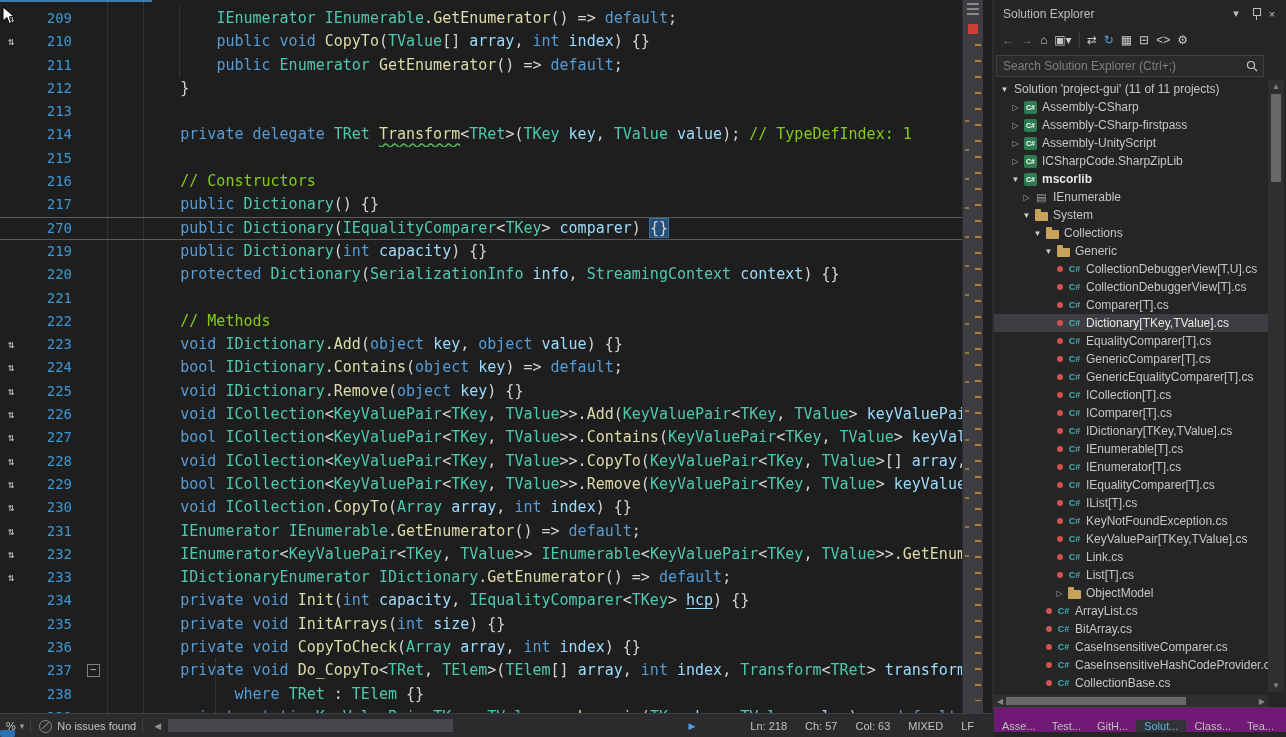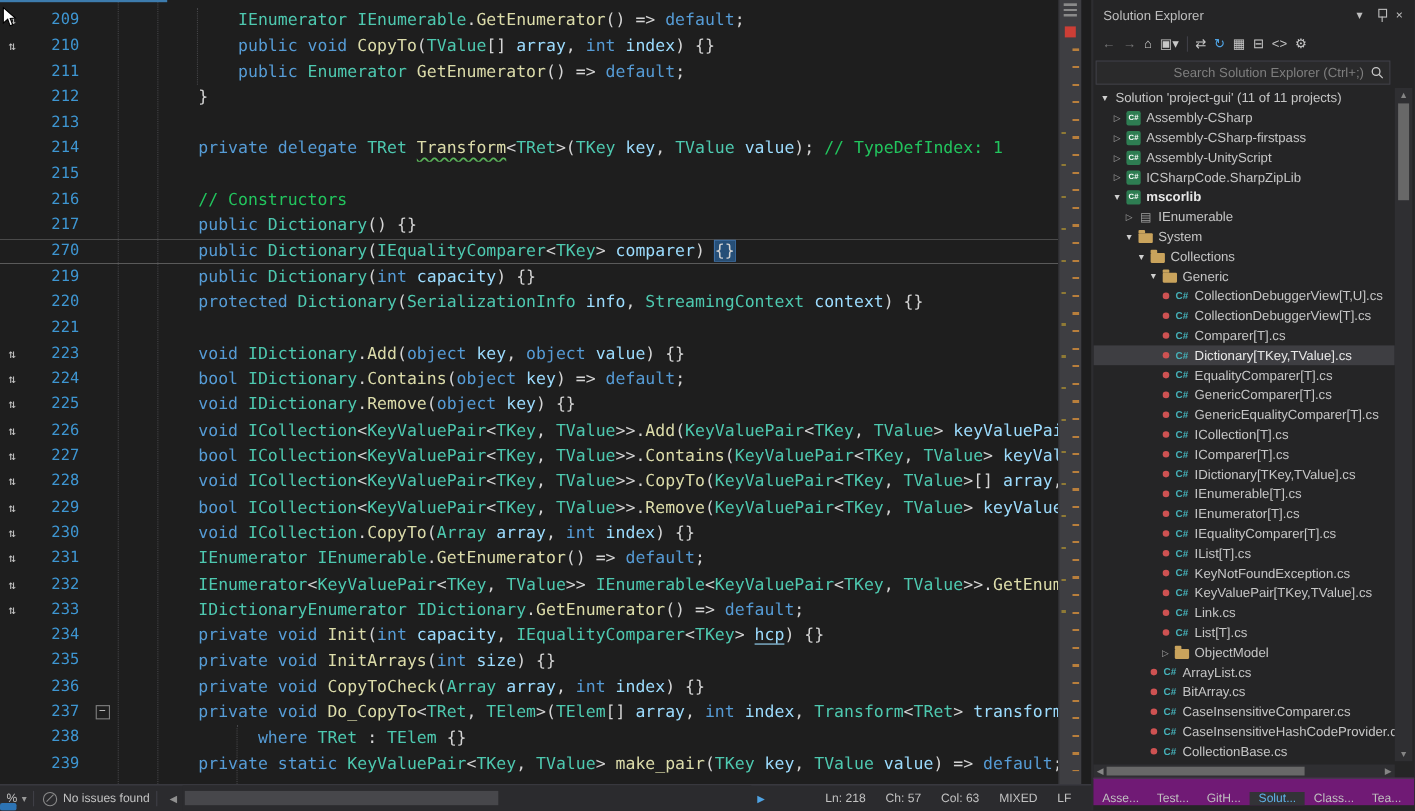--- a/index.html
+++ b/index.html
@@ -9,21 +9,21 @@
   #editor{position:absolute;left:0;top:0;width:992px;height:713px;background:#1E1E1E;overflow:hidden;}
   #rows{position:relative;z-index:1;padding-top:7px;width:962px;}
   .crow{display:flex;height:23.3px;align-items:center;font-family:"DejaVu Sans Mono",monospace;font-size:15px;line-height:23.3px;}
   .crow.cur{box-shadow:inset 0 1px 0 #5a5a5a, inset 0 -1px 0 #5a5a5a;}
   .gl{width:22px;flex:0 0 22px;text-align:center;font-size:11px;color:#C8C8C8;}
   .lnn{width:50px;flex:0 0 50px;text-align:right;padding-right:8px;color:#3E96D2;font-size:14px;}
   .foldc{width:26px;flex:0 0 26px;position:relative;}
   .foldbox{display:block;width:11px;height:11px;margin:0 auto;border:1px solid #808080;color:#C8C8C8;font-size:10px;line-height:10px;text-align:center;background:#1E1E1E;}
   .codeln{flex:1;white-space:pre;overflow:hidden;padding-left:2px;}
   .codeln .k{color:#569CD6}.codeln .t{color:#4EC9B0}.codeln .m{color:#DCDCAA}
-  .codeln .p{color:#9CDCFE}.codeln .o{color:#D4D4D4}.codeln .c{color:#22c55e}.codeln .d{color:#DCDCDC}
+  .codeln .p{color:#9CDCFE}.codeln .o{color:#D4D4D4}.codeln .c{color:#84cc16}.codeln .d{color:#DCDCDC}
   .codeln .sq{text-decoration:underline wavy #5BB75B;text-underline-offset:3px;}
   .codeln .u{text-decoration:underline solid #9CDCFE;text-underline-offset:3px;}
   .codeln .sel{background:#264F78;outline:1px solid #3B6EA5;}
   .guide{position:absolute;z-index:0;width:0;border-left:1px dotted #454548;}
 
   
   #edscroll{position:absolute;left:962px;top:0;width:20px;height:713px;background:#3E3E42;border-left:1px solid #2D2D30;z-index:2;}
   #edscroll .grip{position:absolute;top:3px;left:4px;right:4px;height:12px;background:repeating-linear-gradient(180deg,#8a8a8a 0 2px,transparent 2px 5px);}
   #edscroll .redmark{position:absolute;top:24px;left:5px;width:10px;height:10px;background:#CC3E36;}
   #edscroll .ticksR{position:absolute;right:2px;top:44px;bottom:12px;width:6px;background:repeating-linear-gradient(180deg,#B97F3C 0 2px,transparent 2px 16px);}
@@ -54,21 +54,21 @@
   .tbtn{width:16px;text-align:center;color:#BEBEBE;font-size:11px;margin-left:4px;cursor:default;}
   .pinico{position:relative;width:8px;height:12px;margin-left:8px;}
   .pinico .head{position:absolute;left:1px;top:0;width:6px;height:6px;border:1px solid #BEBEBE;}
   .pinico .stem{position:absolute;left:4px;top:7px;width:1px;height:5px;background:#BEBEBE;}
   #sx-toolbar{position:absolute;left:0;top:27px;width:100%;height:26px;display:flex;align-items:center;padding-left:8px;box-sizing:border-box;gap:7px;}
   .tico{color:#C8C8C8;font-size:12px;line-height:12px;}
   .tico.dim{color:#777;}
   .tico.blue{color:#4FA3E3;}
   .vsep{width:1px;height:14px;background:#3F3F46;}
   #sx-search{position:absolute;left:2px;top:55px;width:268px;height:22px;background:#2A2A2B;border:1px solid #3F3F46;display:flex;align-items:center;box-sizing:border-box;}
-  #sx-search input{flex:1;background:transparent;border:none;outline:none;color:#CFCFCF;font-size:12px;padding:0 6px;font-family:"Liberation Sans",sans-serif;text-align:right;}
+  #sx-search input{flex:1;background:transparent;border:none;outline:none;color:#CFCFCF;font-size:12px;padding:0 6px;font-family:"Liberation Sans",sans-serif;}
   #sx-search input::placeholder{color:#7F7F7F;}
   #sx-search svg{margin-right:5px;}
   #sx-tree{position:absolute;left:0;top:80px;width:274px;height:612px;overflow:hidden;}
   .trow{display:flex;align-items:center;height:18px;font-size:12px;color:#C6C6C6;white-space:nowrap;box-sizing:border-box;}
   .trow.sel{background:#3E3E42;color:#E8E8E8;}
   .trow.bold{font-weight:bold;color:#E6E6E6;}
   .slot{width:13px;flex:0 0 13px;text-align:center;font-size:8px;color:#A8A8A8;display:flex;align-items:center;justify-content:center;}
   .slot.open{color:#D0D0D0;}
   .dot{width:6px;height:6px;border-radius:50%;background:#CE5252;}
   .ticon{width:17px;flex:0 0 17px;display:flex;align-items:center;justify-content:center;}
@@ -169,20 +169,26 @@
           <span class="gl"></span>
           <span class="lnn">220</span>
           <span class="foldc"></span>
           <span class="codeln"><span class="d">        </span><span class="k">protected</span><span class="d"> </span><span class="t">Dictionary</span><span class="o">(</span><span class="t">SerializationInfo</span><span class="d"> </span><span class="p">info</span><span class="o">, </span><span class="t">StreamingContext</span><span class="d"> </span><span class="p">context</span><span class="o">) {}</span></span>
         </div>
         <div class="crow">
           <span class="gl"></span>
           <span class="lnn">221</span>
           <span class="foldc"></span>
           <span class="codeln"></span>
+        </div>
+        <div class="crow">
+          <span class="gl"></span>
+          <span class="lnn">222</span>
+          <span class="foldc"></span>
+          <span class="codeln"><span class="d">        </span><span class="c">// Methods</span></span>
         </div>
         <div class="crow">
           <span class="gl">⇅</span>
           <span class="lnn">223</span>
           <span class="foldc"></span>
           <span class="codeln"><span class="d">        </span><span class="k">void</span><span class="d"> </span><span class="t">IDictionary</span><span class="o">.</span><span class="m">Add</span><span class="o">(</span><span class="k">object</span><span class="d"> </span><span class="p">key</span><span class="o">, </span><span class="k">object</span><span class="d"> </span><span class="p">value</span><span class="o">) {}</span></span>
         </div>
         <div class="crow">
           <span class="gl">⇅</span>
           <span class="lnn">224</span>

